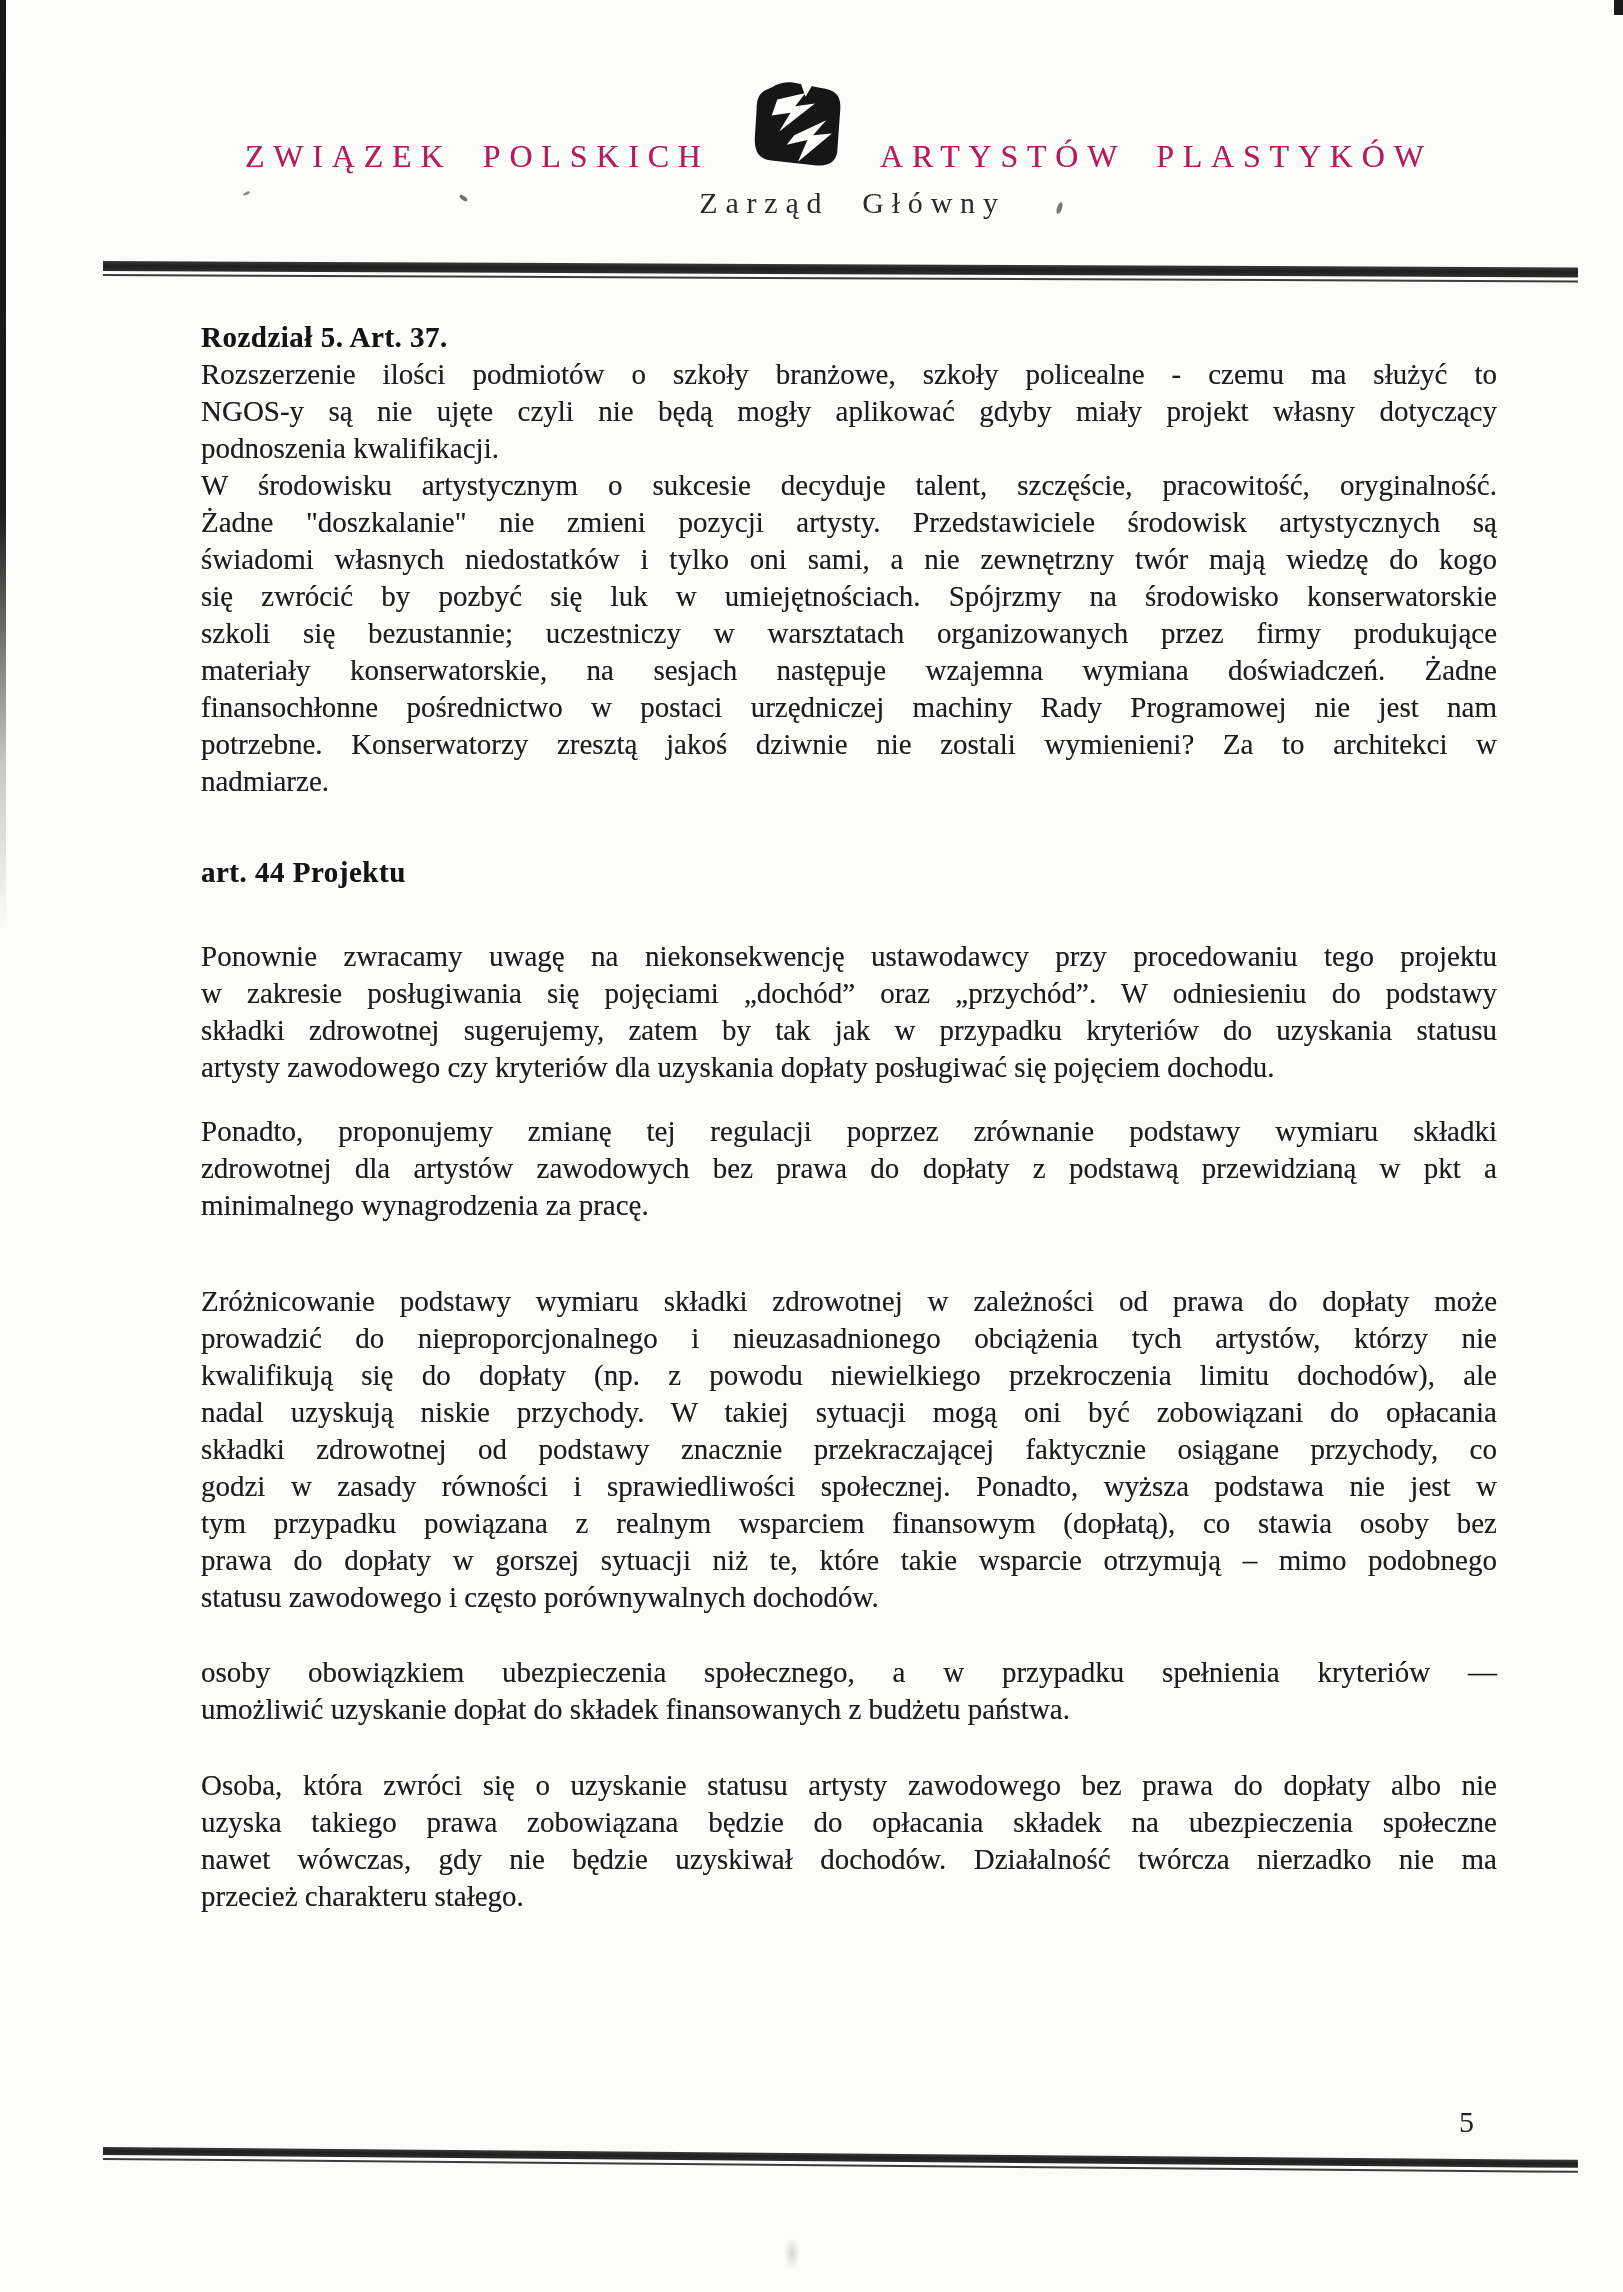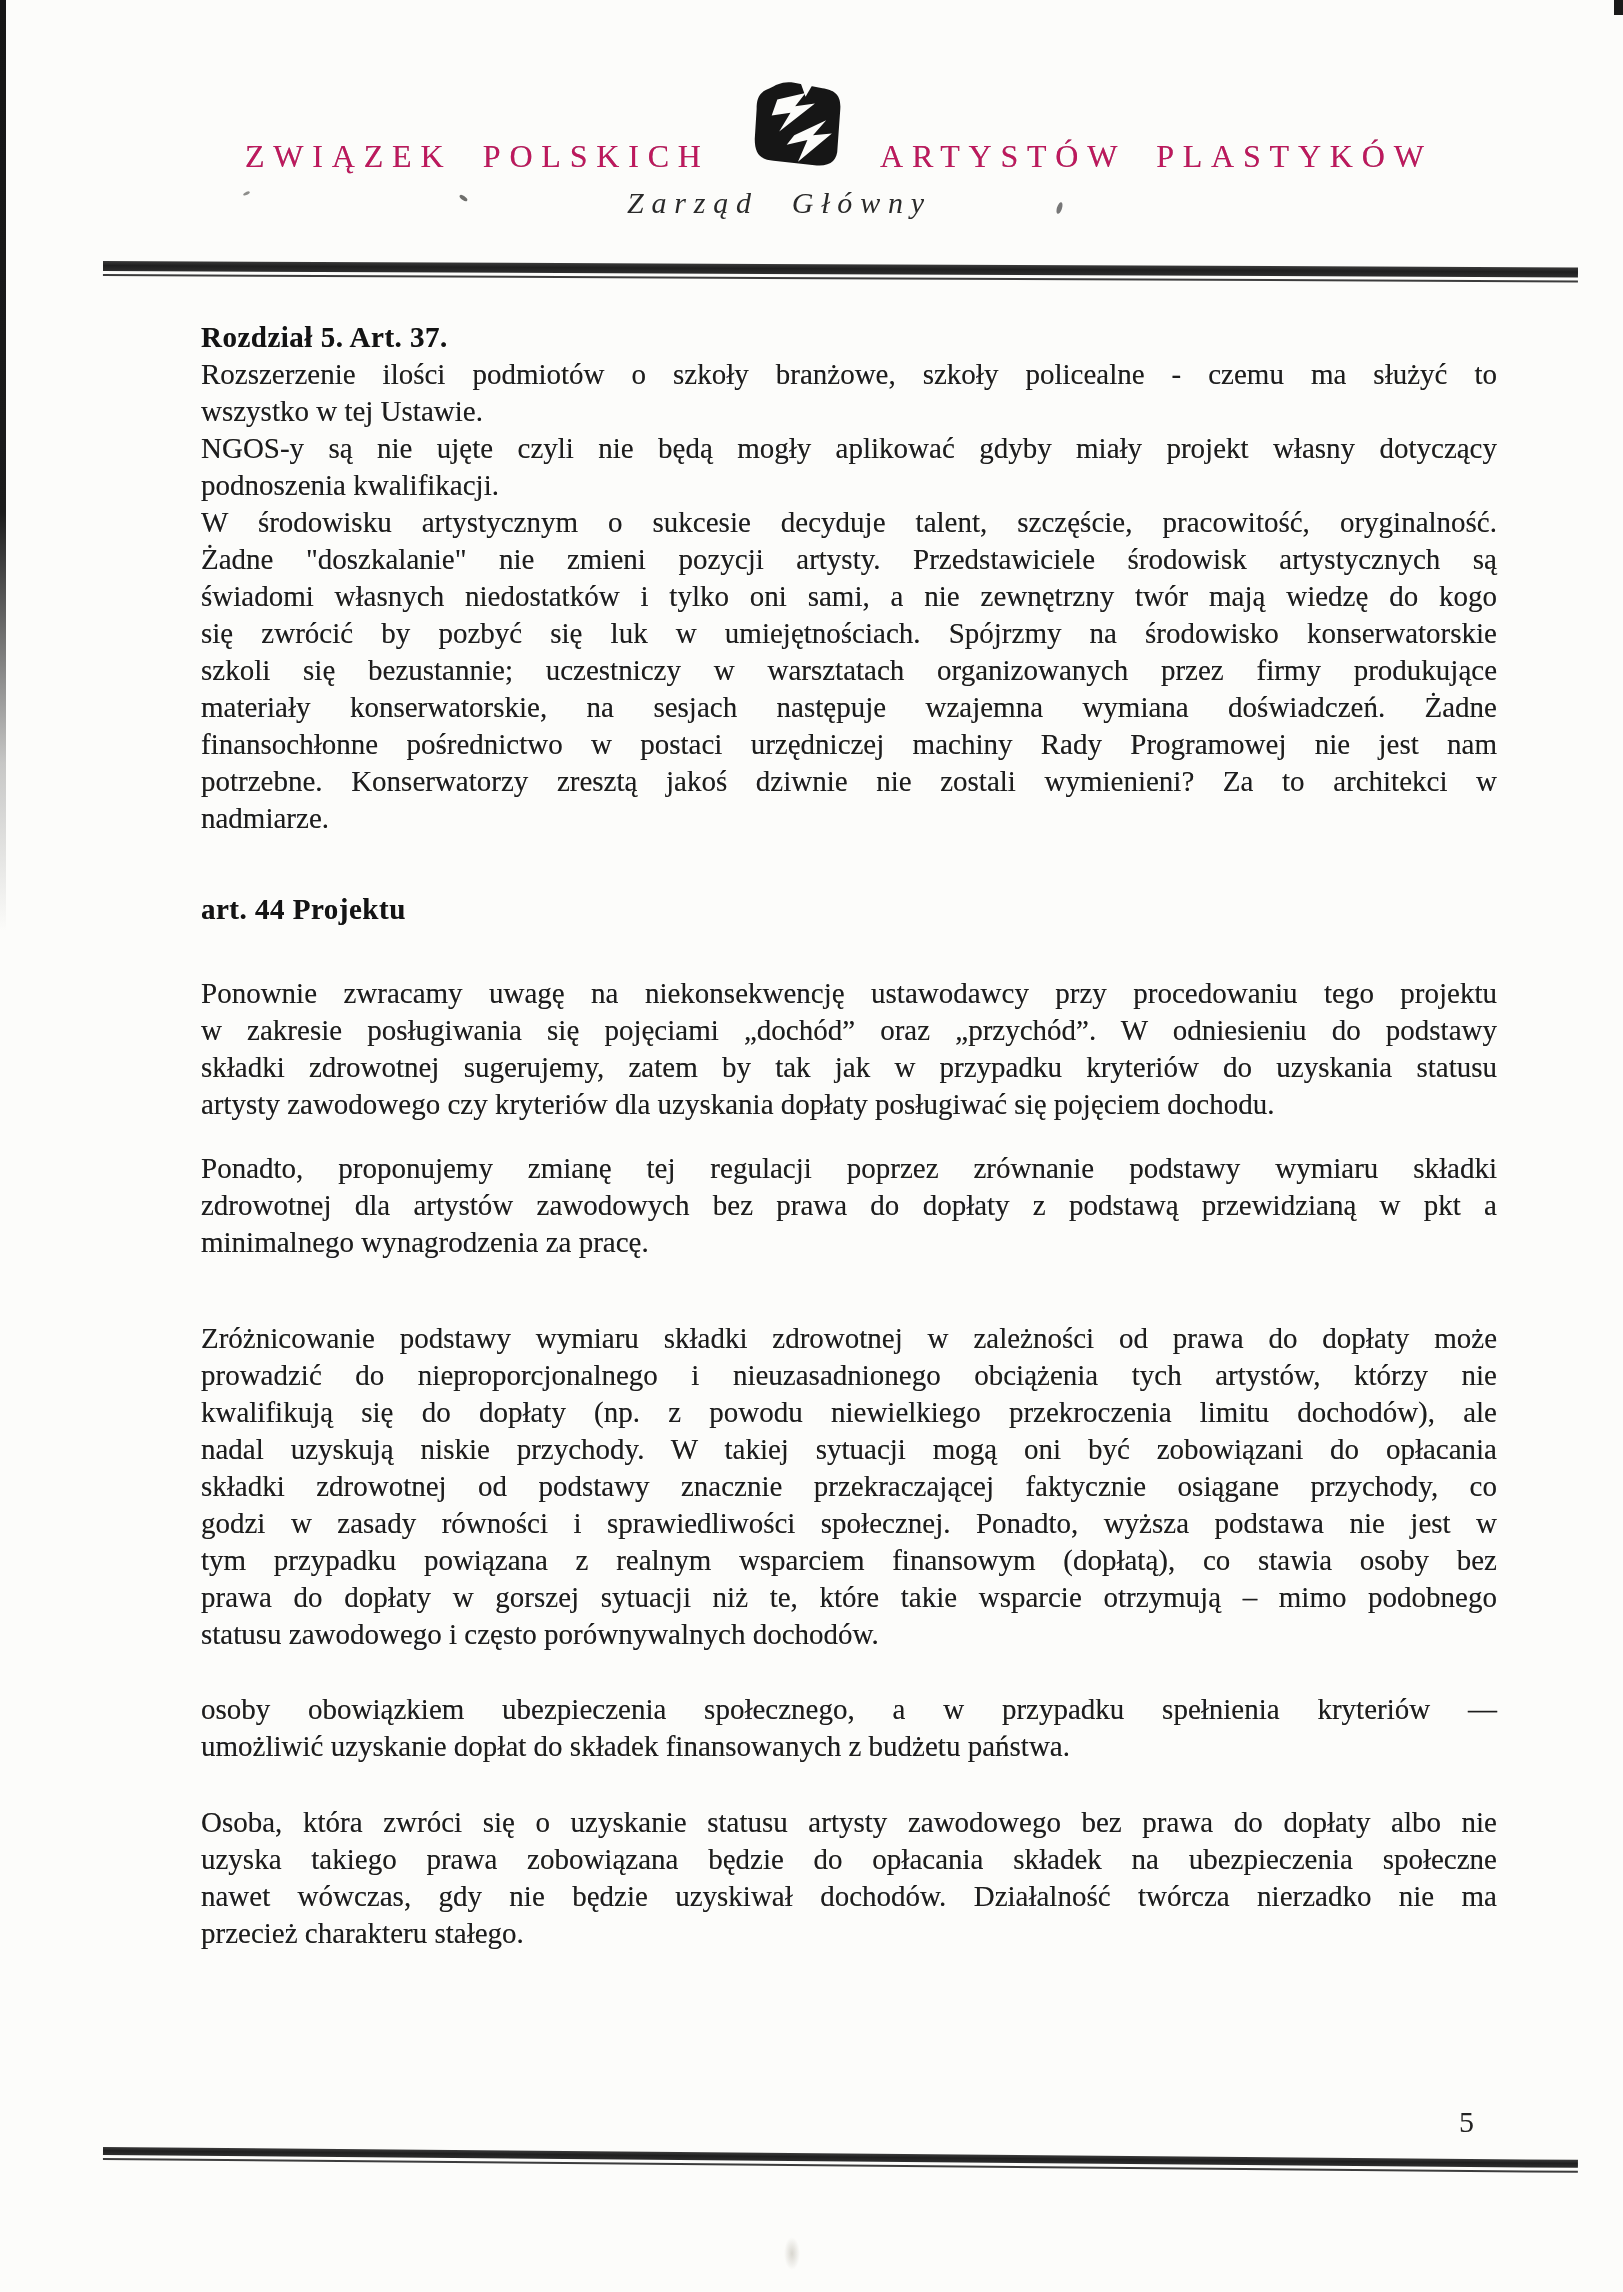--- a/index.html
+++ b/index.html
@@ -33,21 +33,22 @@
     position:absolute;top:138px;
     font-size:32px;letter-spacing:8.8px;word-spacing:13.7px;
     color:#be185d;white-space:nowrap;
     text-shadow:0 0 0.5px rgba(0,0,0,.4);
   }
   .org-left{left:245px;}
   .org-right{left:880px;}
   .logo{position:absolute;left:751px;top:80px;width:94px;height:90px;}
   .subtitle{
     position:absolute;left:627px;top:186px;width:451px;
-    font-style:italic;font-size:30px;letter-spacing:7.8px;word-spacing:17.6px;
+    text-align:center;
+    font-size:30px;letter-spacing:7.8px;word-spacing:17.6px;
     color:#2a2a2a;white-space:nowrap;
   }
   .rule{
     position:absolute;left:103px;width:1475px;height:9.8px;
     background:linear-gradient(to bottom,#3a3a3a,#1f1f1f 45%,#2e2e2e);
     transform-origin:left center;
   }
   .rule::after{
     content:"";position:absolute;left:0;top:12.7px;width:100%;height:2px;background:#3c3c3c;
   }
@@ -99,21 +100,20 @@
 
   <div class="org-name org-right">ARTYSTÓW PLASTYKÓW</div>
   <div class="subtitle">Zarząd Główny</div>
 
   <div class="rule top"></div>
 
   <div id="doc-body">
       <div class="block heading">Rozdział 5. Art. 37.</div>
       <div class="block para">
         <div class="line">Rozszerzenie ilości podmiotów o szkoły branżowe, szkoły policealne - czemu ma służyć to</div>
-        <div class="line final">wszystko w tej Ustawie.</div>
       </div>
       <div class="block para">
         <div class="line">NGOS-y są nie ujęte czyli nie będą mogły aplikować gdyby miały projekt własny dotyczący</div>
         <div class="line final">podnoszenia kwalifikacji.</div>
       </div>
       <div class="block para">
         <div class="line">W środowisku artystycznym o sukcesie decyduje talent, szczęście, pracowitość, oryginalność.</div>
         <div class="line">Żadne "doszkalanie" nie zmieni pozycji artysty. Przedstawiciele środowisk artystycznych są</div>
         <div class="line">świadomi własnych niedostatków i tylko oni sami, a nie zewnętrzny twór mają wiedzę do kogo</div>
         <div class="line">się zwrócić by pozbyć się luk w umiejętnościach. Spójrzmy na środowisko konserwatorskie</div>

